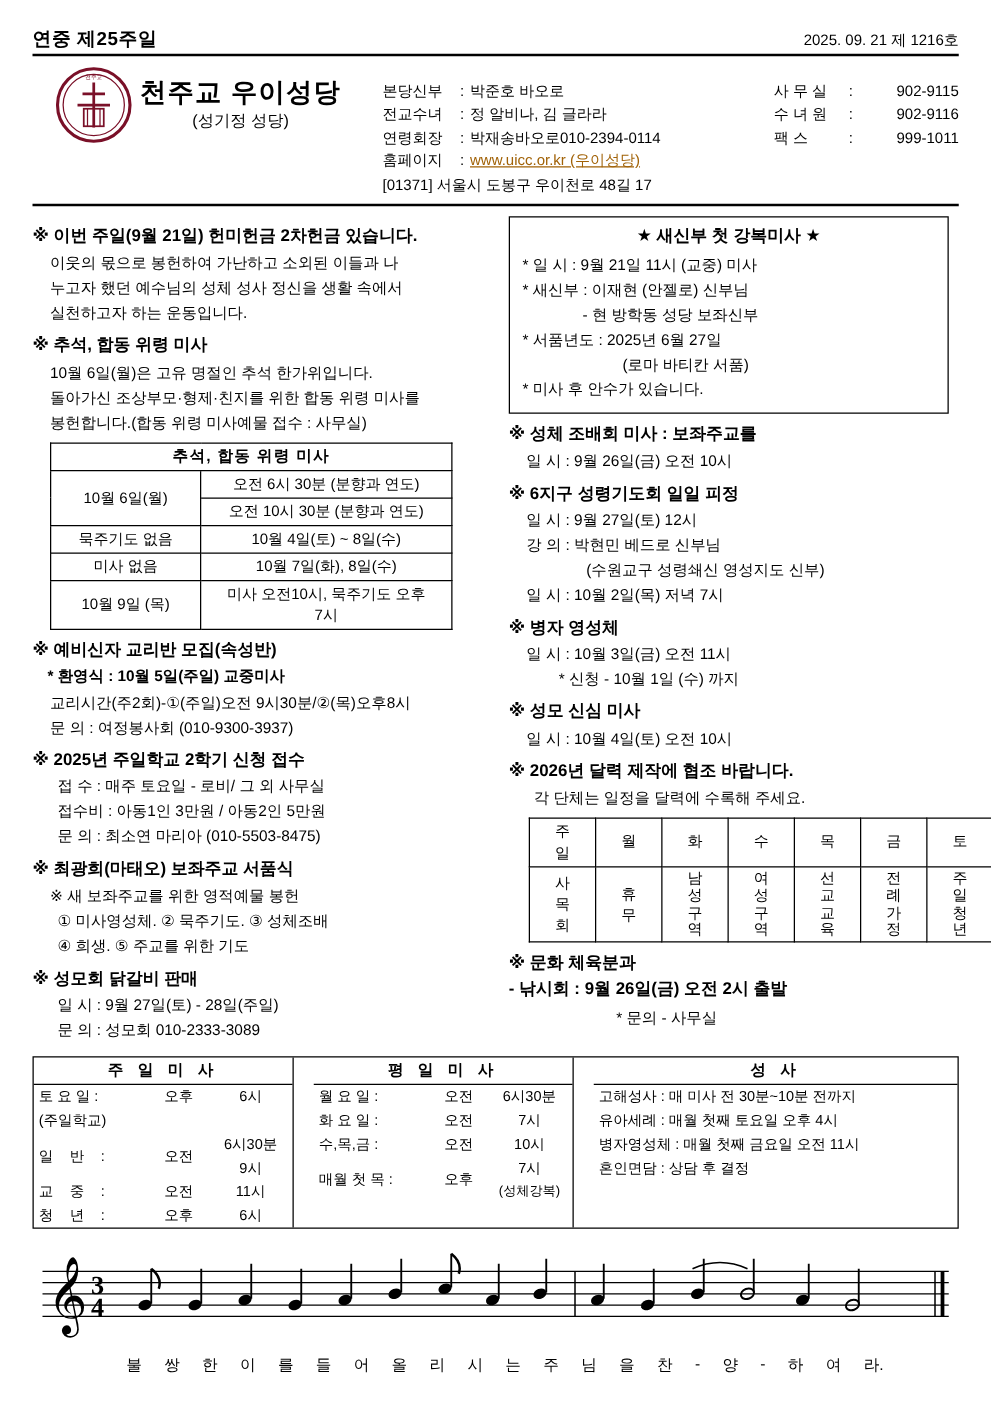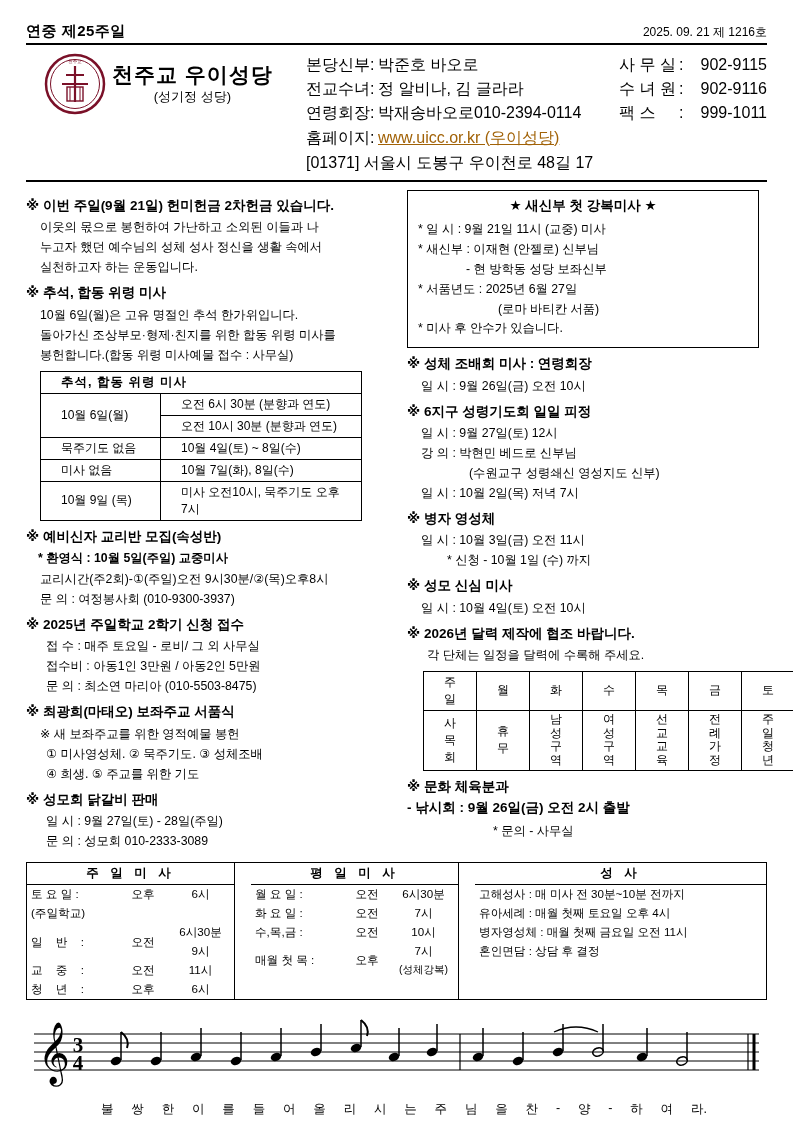--- a/index.html
+++ b/index.html
@@ -33,21 +33,21 @@
     padding-top: 8px;
     border-bottom: 2.5px solid #000;
     padding-bottom: 6px;
   }
   .logo-block { width: 280px; display:flex; align-items:center; gap:6px; padding-left:18px;}
   .seal { width:62px; height:62px; flex:0 0 62px; position:relative;}
   .church-names { line-height:1.15; }
   .church-name-main { font-size: 21px; font-weight:bold; letter-spacing:1px;}
   .church-name-sub { font-size: 13px; text-align:center; margin-top:3px;}
   .contact {
-    flex:1; font-size: 16px; line-height: 1.45;
+    flex:1; font-size: 12px; line-height: 1.45; margin-top: 12px;
   }
   .contact table { border-collapse: collapse; width:100%; }
   .contact td { padding: 0 0 1px 0; vertical-align: top; white-space: nowrap;}
   .c-label { width: 62px; }
   .c-colon { width: 8px; }
   .c-val   { }
   .c-rlabel { width: 60px; text-align:left; padding-left:18px;}
   .c-rcolon { width: 8px;}
   .c-rval { text-align:right; width:80px;}
   .link { color:#a16207; text-decoration: underline; }
@@ -67,21 +67,21 @@
   
   .notice-box {
     border: 1.2px solid #000; padding: 6px 10px 8px 10px;
     margin-bottom: 4px;
   }
   .notice-title { text-align:center; font-weight:bold; font-size:13.5px; margin-bottom:5px;}
   .notice-line { font-size:12.3px; line-height:1.62; }
 
   
   table.grid { border-collapse: collapse; font-size: 12px; }
-  table.grid td, table.grid th { border: 1px solid #000; padding: 2px 20px; }
+  table.grid td, table.grid th { border: 1px solid #000; padding: 2px 20px; text-align:center; }
 
   .mass-table { width: 322px; margin: 6px 0 4px 14px; }
   .mass-table td { padding: 2.5px 3px; }
   .mass-table .hdr { font-weight:bold; font-size:12.5px; letter-spacing:1px;}
 
   .cal-table { width: 310px; margin: 6px 0 4px 16px; font-size:11.5px;}
   .cal-table td { padding: 2px 2px; height: 17px;}
   .cal-table .two { line-height:1.15; }
 
   
@@ -237,21 +237,21 @@
       <div class="notice-box">
         <div class="notice-title">★ 새신부 첫 강복미사 ★</div>
         <div class="notice-line">* 일   시 : 9월 21일 11시 (교중) 미사</div>
         <div class="notice-line">* 새신부 : 이재현 (안젤로) 신부님</div>
         <div class="notice-line" style="padding-left:48px">- 현 방학동 성당 보좌신부</div>
         <div class="notice-line">* 서품년도 : 2025년 6월 27일</div>
         <div class="notice-line" style="padding-left:80px">(로마 바티칸 서품)</div>
         <div class="notice-line">* 미사 후 안수가 있습니다.</div>
       </div>
 
-      <div class="h-item">※ 성체 조배회 미사 : 연령회장</div>
+      <div class="h-item">※ 성체 조배회 미사 : 보좌주교를</div>
       <div class="p">일 시 : 9월 26일(금) 오전 10시</div>
 
       <div class="h-item">※ 6지구 성령기도회 일일 피정</div>
       <div class="p">일 시 : 9월 27일(토) 12시</div>
       <div class="p">강 의 : 박현민 베드로 신부님</div>
       <div class="p ind2" style="margin-left:62px">(수원교구 성령쇄신 영성지도 신부)</div>
 
       <div class="p">일 시 : 10월 2일(목) 저녁 7시</div>
 
       <div class="h-item">※ 병자 영성체</div>

